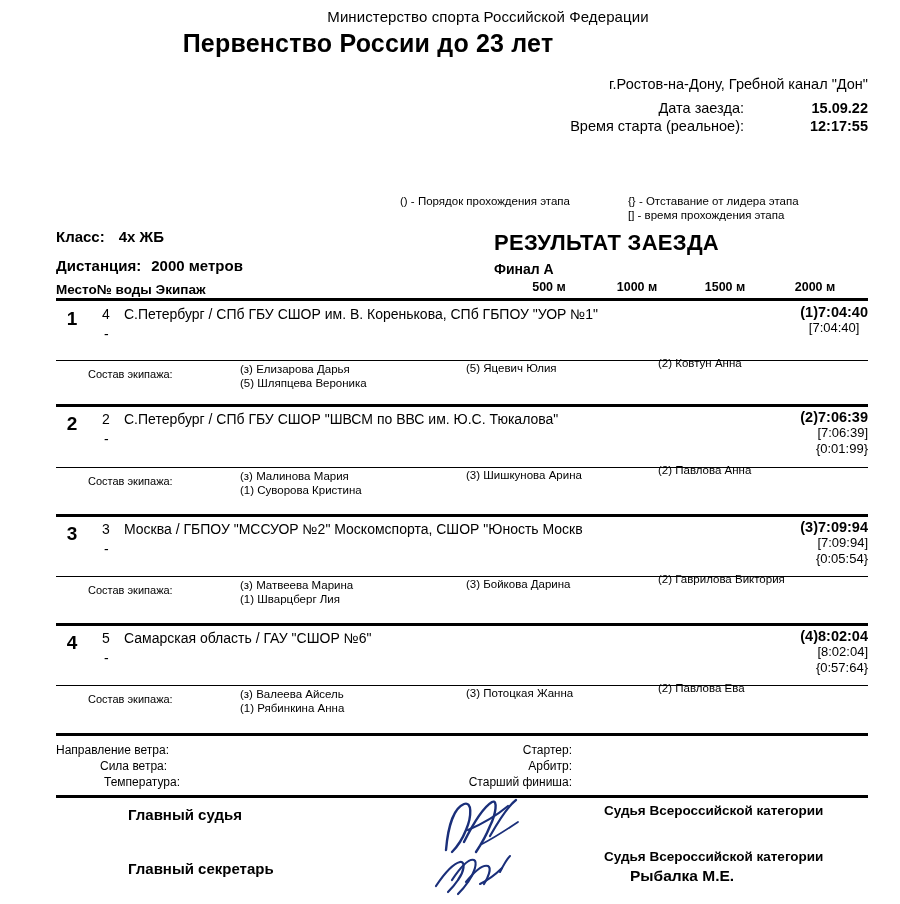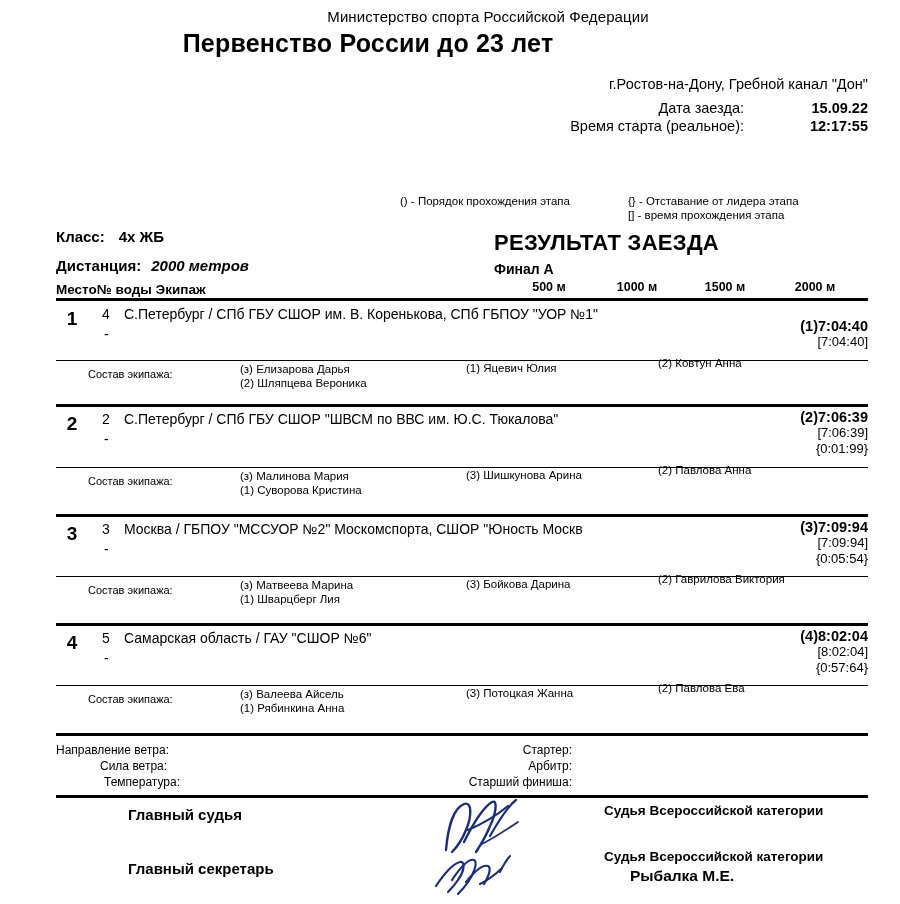--- a/index.html
+++ b/index.html
@@ -121,21 +121,21 @@
     font-weight: bold;
   }
   .class-line .val { padding-left: 14px; }
   .dist-line {
     position: absolute;
     left: 56px;
     top: 257px;
     font-size: 15px;
     font-weight: bold;
   }
-  .dist-line .val { padding-left: 10px; font-style: italic; }
+  .dist-line .val { padding-left: 10px; }
 
   
   .result-title {
     position: absolute;
     left: 494px;
     top: 230px;
     font-size: 22px;
     font-weight: bold;
     letter-spacing: 0.3px;
   }
@@ -326,34 +326,34 @@
     <div class="split-head sh-2000">2000 м</div>
   </div>
 
   <div class="rule rule-thick" style="top:298px;"></div>
 
   <div class="res-row">
     <div class="rank" style="top:308px;">1</div>
     <div class="lane" style="top:306px;">4</div>
     <div class="crew-name" style="top:306px;">С.Петербург / СПб ГБУ СШОР им. В. Коренькова, СПб ГБПОУ "УОР №1"</div>
     <div class="dash" style="top:326px;">-</div>
-    <div class="finish-block" style="top:318px;">
+    <div class="finish-block" style="top:304px;text-align:center;">
       <div><span class="finish-main">(1)</span><span class="finish-main">7:04:40</span></div>
       <div class="finish-sub">[7:04:40]</div>
       <div class="finish-sub"></div>
     </div>
   </div>
   <div class="rule rule-thin" style="top:360px;"></div>
   <div class="crew-label" style="top:368px;">Состав экипажа:</div>
   <div class="crew-col cc-1" style="top:362px;">
     <div>(з) Елизарова Дарья</div>
-    <div>(2) Шляпцева Вероника</div>
+    <div>(5) Шляпцева Вероника</div>
   </div>
   <div class="crew-col cc-2" style="top:361px;">
-    <div>(1) Яцевич Юлия</div>
+    <div>(5) Яцевич Юлия</div>
   </div>
   <div class="crew-col cc-3" style="top:356px;">
     <div>(2) Ковтун Анна</div>
   </div>
 
   <div class="rule rule-thick" style="top:404px;"></div>
   <div class="res-row">
     <div class="rank" style="top:413px;">2</div>
     <div class="lane" style="top:411px;">2</div>
     <div class="crew-name" style="top:411px;">С.Петербург / СПб ГБУ СШОР "ШВСМ по ВВС им. Ю.С. Тюкалова"</div>

